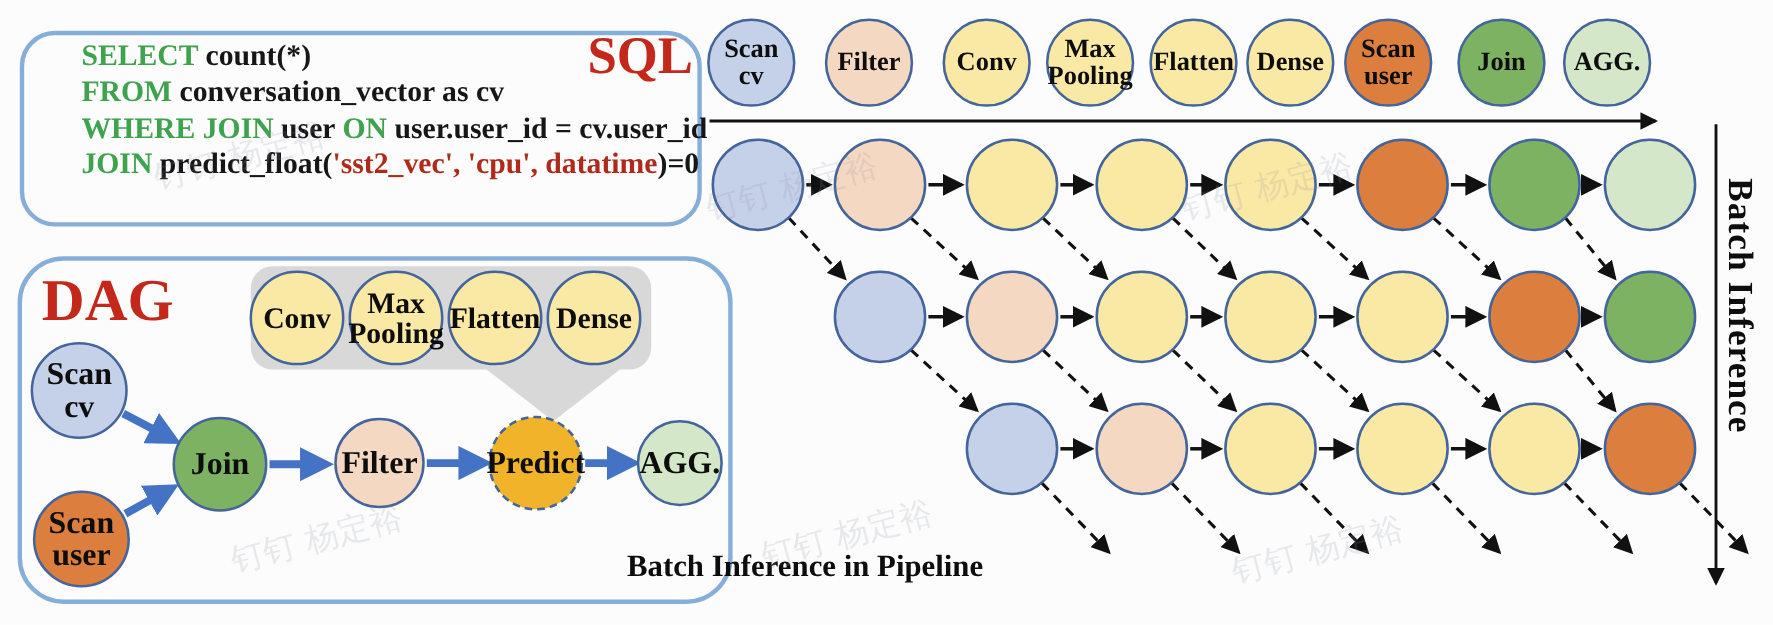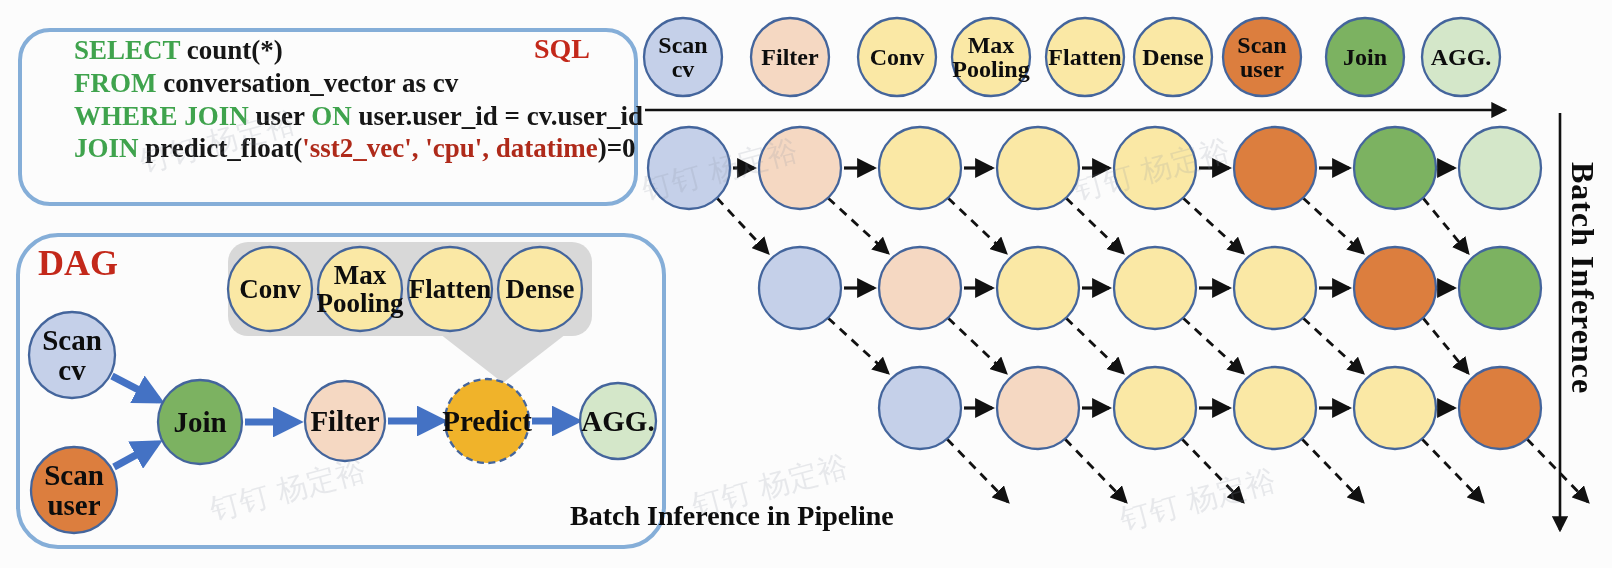--- a/index.html
+++ b/index.html
@@ -5,22 +5,22 @@
   html,body{margin:0;padding:0;background:#ffffff;}
   .wrap{position:relative;width:1612px;height:568px;background:#fcfcfc;overflow:hidden;
         font-family:"Liberation Serif",serif;}
   .panel{position:absolute;border:4px solid #85aed8;background:transparent;box-sizing:border-box;}
   #sqlPanel{left:18px;top:28px;width:620px;height:178px;border-radius:32px;}
   #dagPanel{left:16px;top:233px;width:650px;height:316px;border-radius:42px;}
   .sql-code{position:absolute;left:30px;top:34px;font-weight:bold;font-size:27px;
             line-height:32.8px;white-space:nowrap;z-index:3;margin-left:44px;}
   .c-kw{color:#3fa34d;} .c-pl{color:#161616;} .c-str{color:#af2a1a;}
   .corner-label{position:absolute;font-weight:bold;color:#c3281a;z-index:3;}
-  #sqlLabel{left:534px;top:33px;font-size:28px;}
-  #dagLabel{left:38px;top:242px;font-size:36px;}
+  #sqlLabel{left:534px;top:23px;font-size:48px;}
+  #dagLabel{left:38px;top:242px;font-size:54px;}
   .caption{position:absolute;left:570px;top:500px;font-size:28px;font-weight:bold;color:#0d0d0d;z-index:5;}
   .axis-label{position:absolute;left:1564px;top:162px;height:280px;writing-mode:vertical-rl;
               font-size:32px;font-weight:bold;color:#0d0d0d;letter-spacing:1px;z-index:5;}
   .watermark{position:absolute;font-size:30px;color:#8a93a2;opacity:0.18;
              transform:rotate(-15deg);white-space:nowrap;z-index:6;
              font-family:"DejaVu Sans",sans-serif;}
   #diagram{position:absolute;left:0;top:0;z-index:4;}
 </style>
 </head>
 <body>

